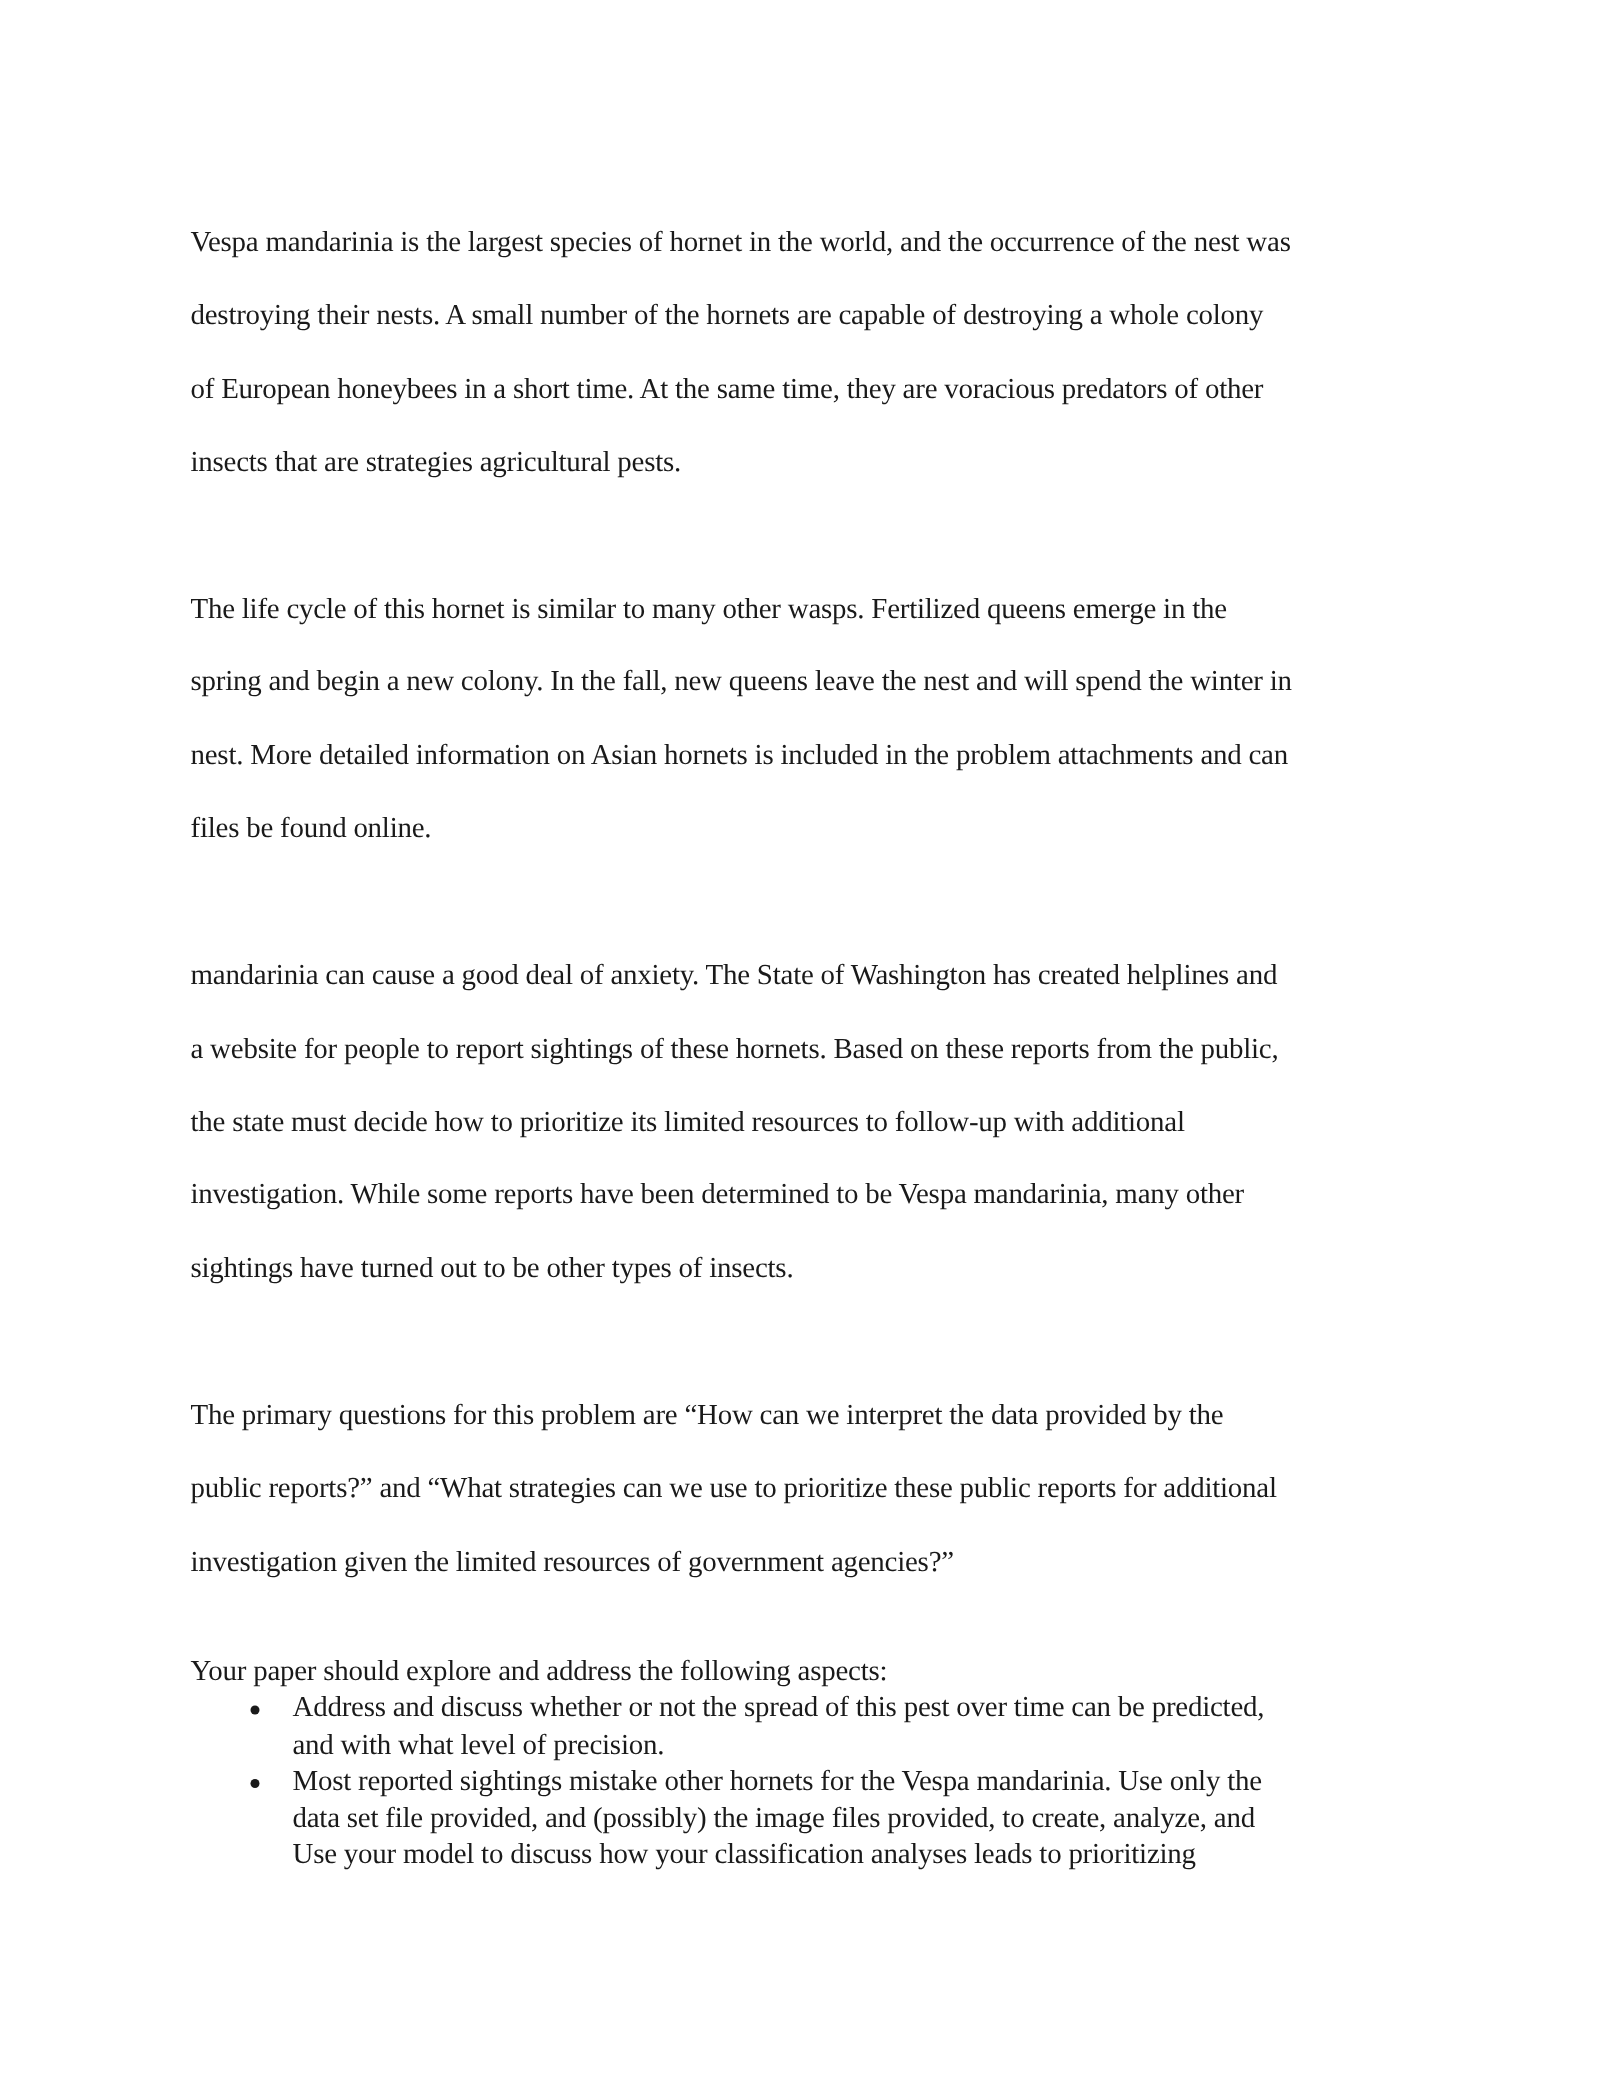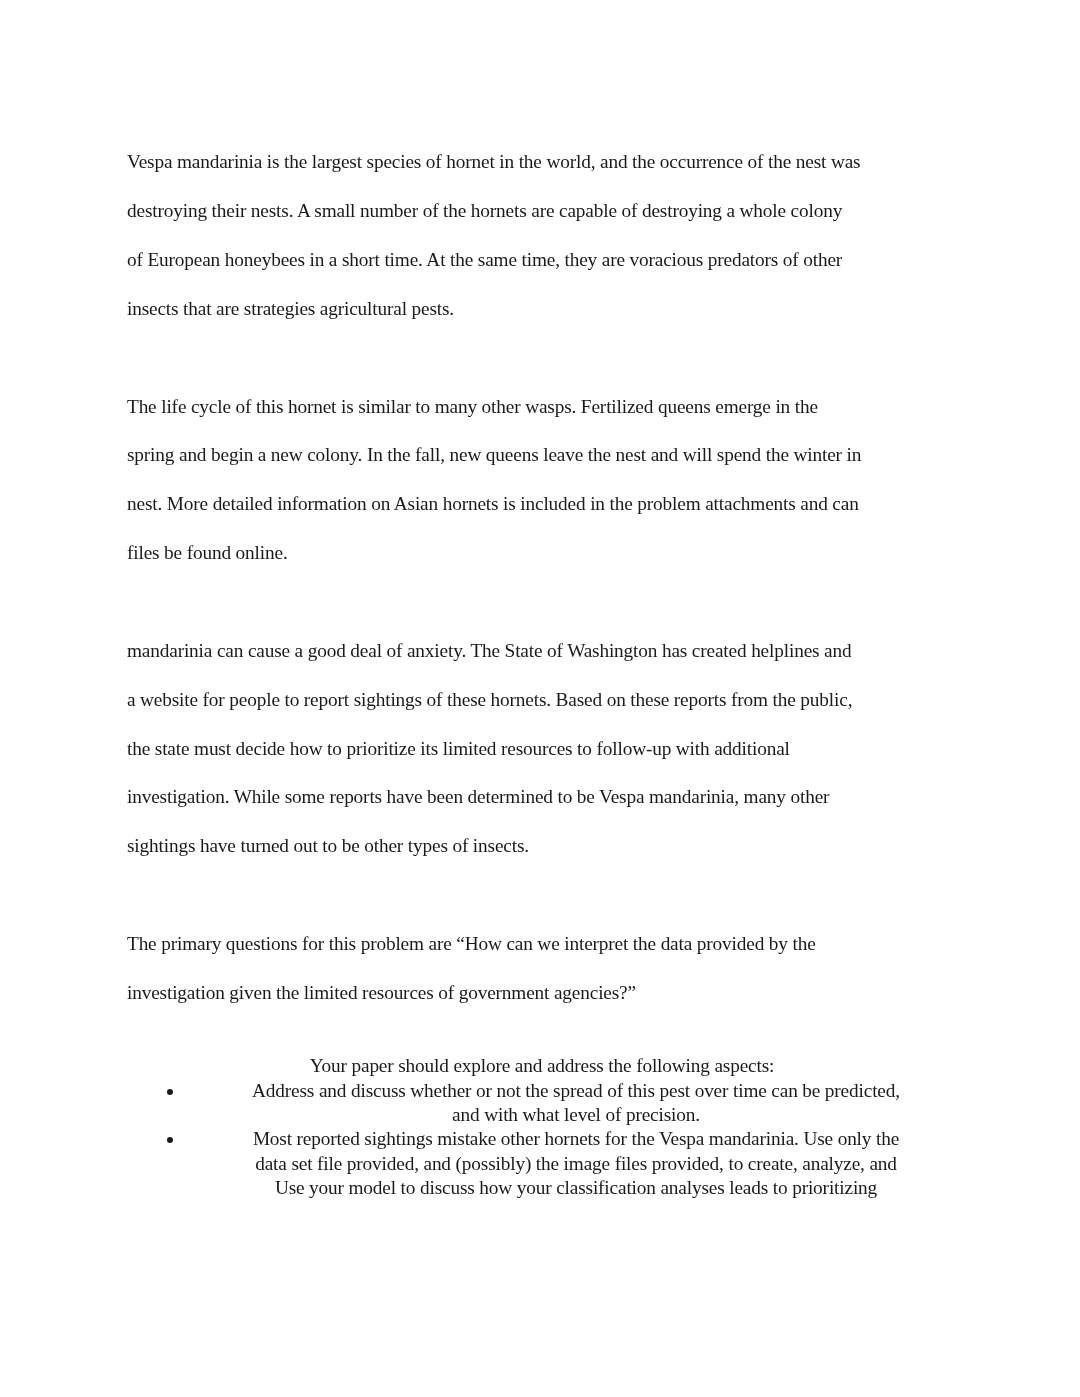--- a/index.html
+++ b/index.html
@@ -8,26 +8,26 @@
       font-family: "Liberation Serif", "DejaVu Serif", serif;
       color: #1a1a1a;
     }
     .page {
       position: absolute; left: 127px; top: 126px; width: 830px;
       font-size: 19.3px; line-height: 24.4px; letter-spacing: -0.15px;
     }
     .para { margin: 0 0 24.6px 0; white-space: pre-line; }
     .line { display: block; white-space: nowrap; }
     ul.bullets { list-style: none; margin: 0 0 24.6px 0; padding: 0; }
-    ul.bullets li { position: relative; padding-left: 68px; text-align: center; }
+    ul.bullets li { position: relative; padding-left: 68px; }
     ul.bullets li .dot {
       position: absolute; left: 40px; top: 10px; width: 6px; height: 6px;
       border-radius: 50%; background: #1a1a1a;
     }
-    .intro { margin: 0; text-align: center; }
+    .intro { margin: 0; }
   </style>
 </head>
 <body>
 
 <div class="page">
 
   <p class="para">
     <span class="line">Vespa mandarinia is the largest species of hornet in the world, and the occurrence of the nest was</span>
     <span class="line">destroying their nests. A small number of the hornets are capable of destroying a whole colony</span>
     <span class="line">of European honeybees in a short time. At the same time, they are voracious predators of other</span>
@@ -44,20 +44,21 @@
   <p class="para">
     <span class="line">mandarinia can cause a good deal of anxiety. The State of Washington has created helplines and</span>
     <span class="line">a website for people to report sightings of these hornets. Based on these reports from the public,</span>
     <span class="line">the state must decide how to prioritize its limited resources to follow-up with additional</span>
     <span class="line">investigation. While some reports have been determined to be Vespa mandarinia, many other</span>
     <span class="line">sightings have turned out to be other types of insects.</span>
   </p>
 
   <p class="para">
     <span class="line">The primary questions for this problem are “How can we interpret the data provided by the</span>
+    <span class="line">public reports?” and “What strategies can we use to prioritize these public reports for additional</span>
     <span class="line">investigation given the limited resources of government agencies?”</span>
   </p>
 
   <p class="intro">Your paper should explore and address the following aspects:</p>
 
   <ul class="bullets">
     <li>
       <span class="dot"></span>
       <span class="line">Address and discuss whether or not the spread of this pest over time can be predicted,</span>
       <span class="line">and with what level of precision.</span>

